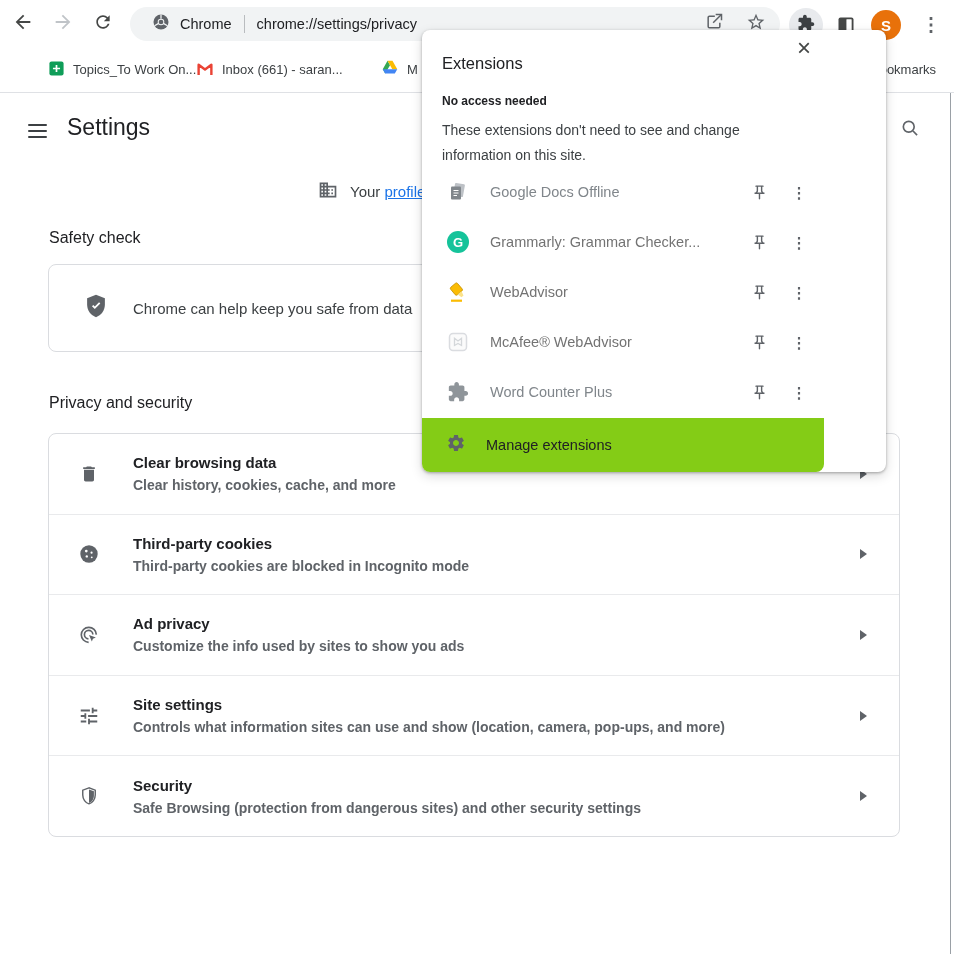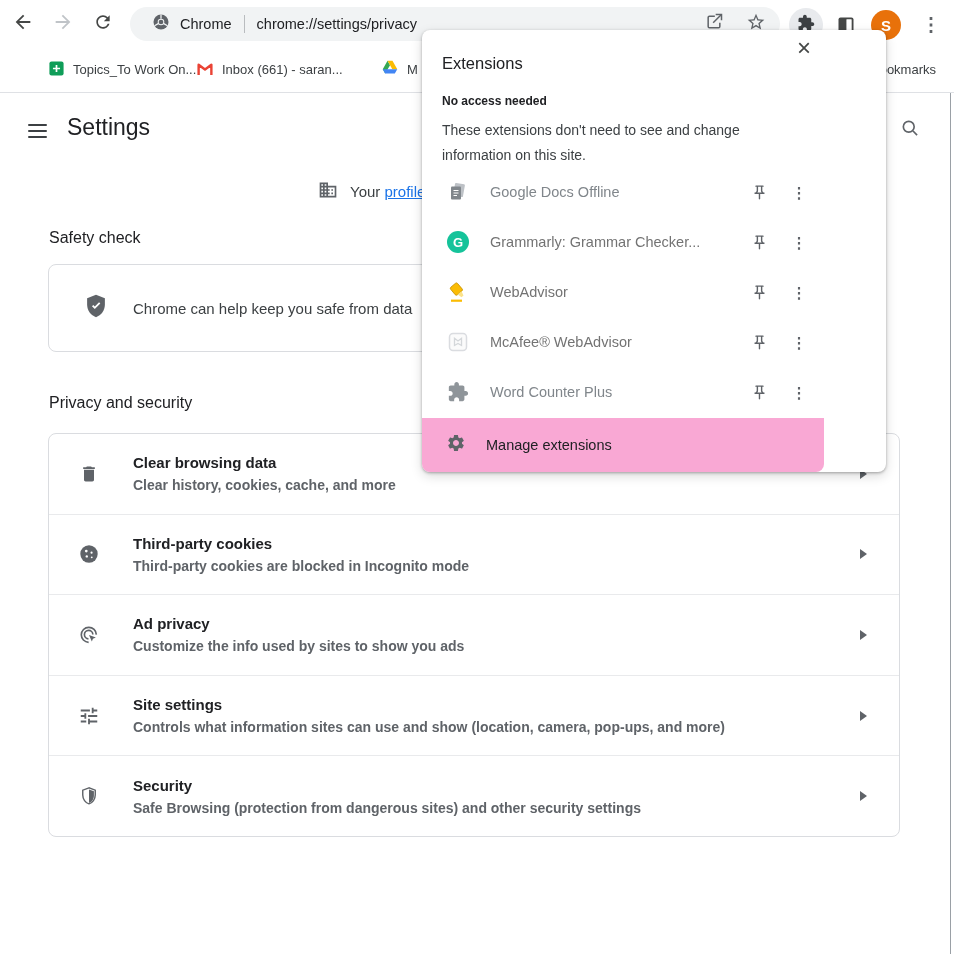--- a/index.html
+++ b/index.html
@@ -64,21 +64,21 @@
   .ext-close { position:absolute; left:368px; top:4px; font-size:24px; color:#444746; width:28px; height:28px; display:flex; align-items:center; justify-content:center; }
   .ext-sec-title { position:absolute; left:20px; top:64px; font-size:12px; font-weight:700; color:#202124; }
   .ext-desc { position:absolute; left:20px; top:88px; font-size:14px; color:#3c4043; line-height:25px; }
   .ext-list { position:absolute; left:0; top:137px; width:402px; }
   .ext-row { height:50px; display:flex; align-items:center; padding:0 0 0 24px; }
   .ext-ico { width:24px; display:flex; justify-content:center; flex-shrink:0; }
   .ext-name { margin-left:20px; font-size:14.5px; color:#737373; flex:1; white-space:nowrap; overflow:hidden; }
   .ext-name.muted { color:#80868b; }
   .pin-btn { width:30px; display:flex; justify-content:center; }
   .row-kebab { width:50px; display:flex; justify-content:center; }
-  .ext-footer { position:absolute; left:0; bottom:0; width:402px; height:54px; background:#f9a8d4; border-radius:0 0 8px 8px; display:flex; align-items:center; padding-left:24px; }
+  .ext-footer { position:absolute; left:0; bottom:0; width:402px; height:54px; background:#84cc16; border-radius:0 0 8px 8px; display:flex; align-items:center; padding-left:24px; }
   .ext-footer-label { margin-left:20px; font-size:14.5px; color:#202124; }
 
   .g-circle { width:22px; height:22px; border-radius:50%; background:#15c39a; color:#fff; font-size:13px; font-weight:700; display:flex; align-items:center; justify-content:center; }
 </style>
 </head>
 <body>
 
 <div id="screen">
 
   <div class="toolbar">

